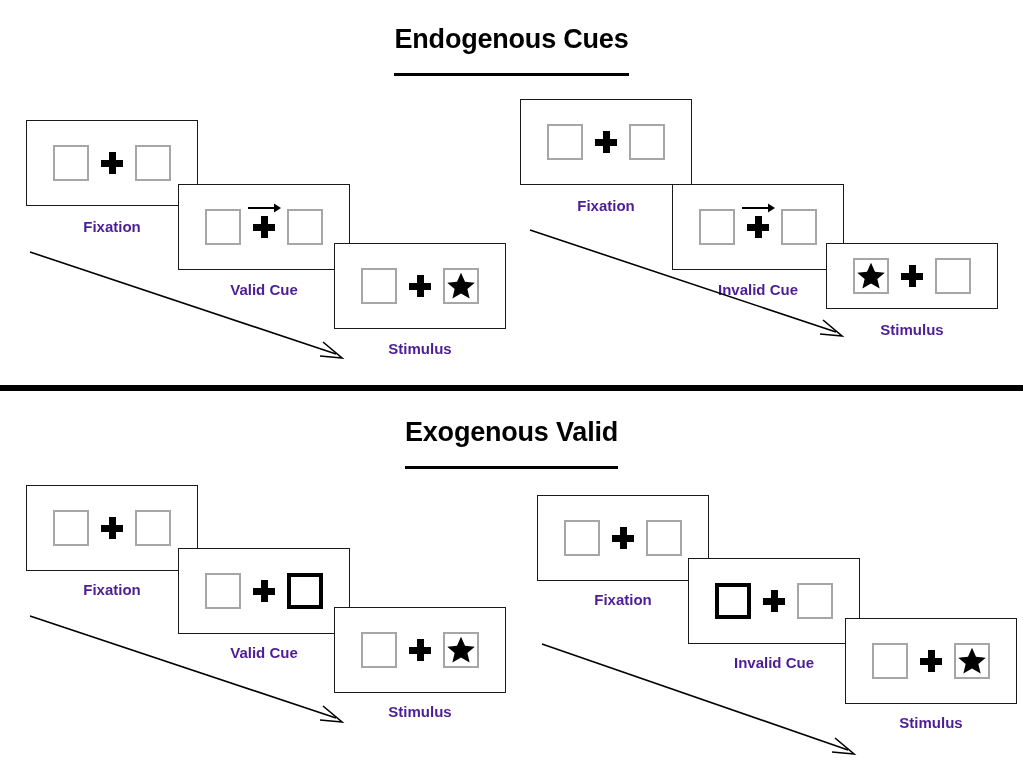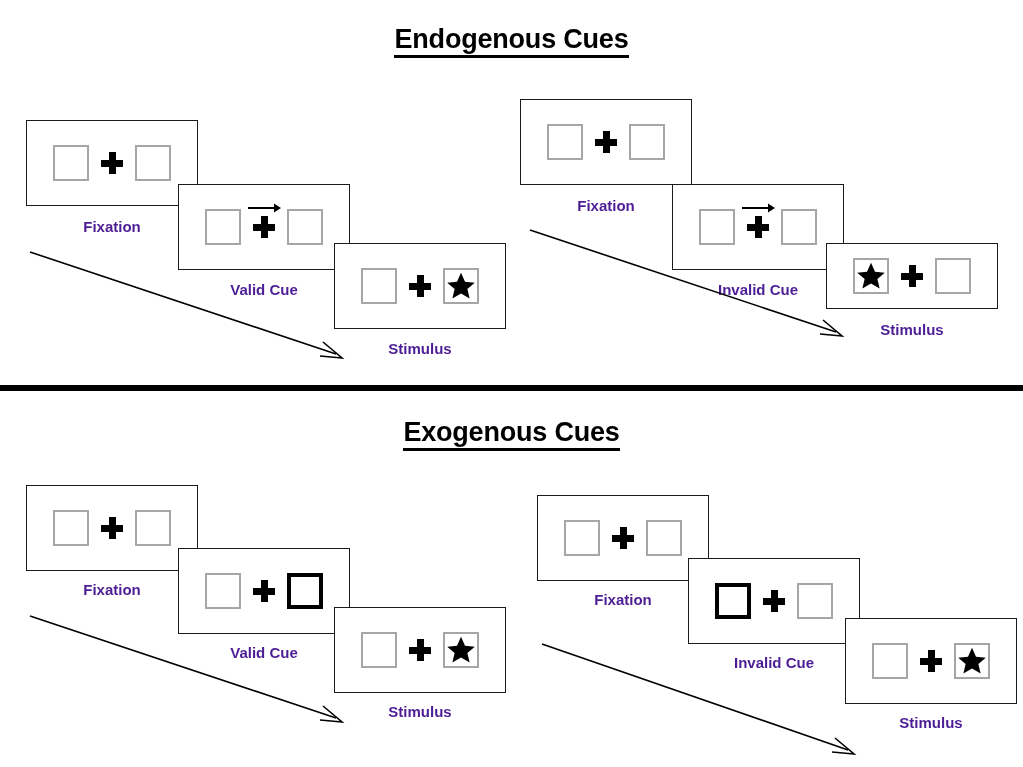--- a/index.html
+++ b/index.html
@@ -21,21 +21,21 @@
     position: absolute;
     width: 100%;
     text-align: center;
     font-size: 27px;
     font-weight: bold;
     letter-spacing: -0.2px;
     color: #000;
   }
   .section-title span {
     border-bottom: 3px solid #000;
-    padding-bottom: 1px;
+    padding-bottom: 19px;
   }
 
   
   .divider {
     position: absolute;
     left: 0;
     width: 1023px;
     height: 6px;
     background: #000;
   }
@@ -219,21 +219,21 @@
 <div class="caption" style="left:826px; top:321px; width:172px; text-align:center;">Stimulus</div>
 
 <svg class="flow-arrow" style="left:528px; top:226px; width:320px; height:115px;" viewBox="0 0 320 115">
   <line x1="2" y1="4" x2="308" y2="106" stroke="#000" stroke-width="1.6"></line>
   <polyline points="295,94 314,110 292,108" fill="none" stroke="#000" stroke-width="1.6"></polyline>
 </svg>
 
 <div class="divider" style="top:385px;"></div>
 
 <div class="section-title" style="top:417px;">
-  <span>Exogenous Cues</span>
+  <span>Exogenous Valid</span>
 </div>
 
 <div class="frame" style="left:26px; top:485px; width:172px; height:86px;">
   <div class="frame-inner">
     <div class="pbox"></div>
     <div class="plus"></div>
     <div class="pbox"></div>
   </div>
 </div>
 <div class="caption" style="left:26px; top:581px; width:172px; text-align:center;">Fixation</div>

